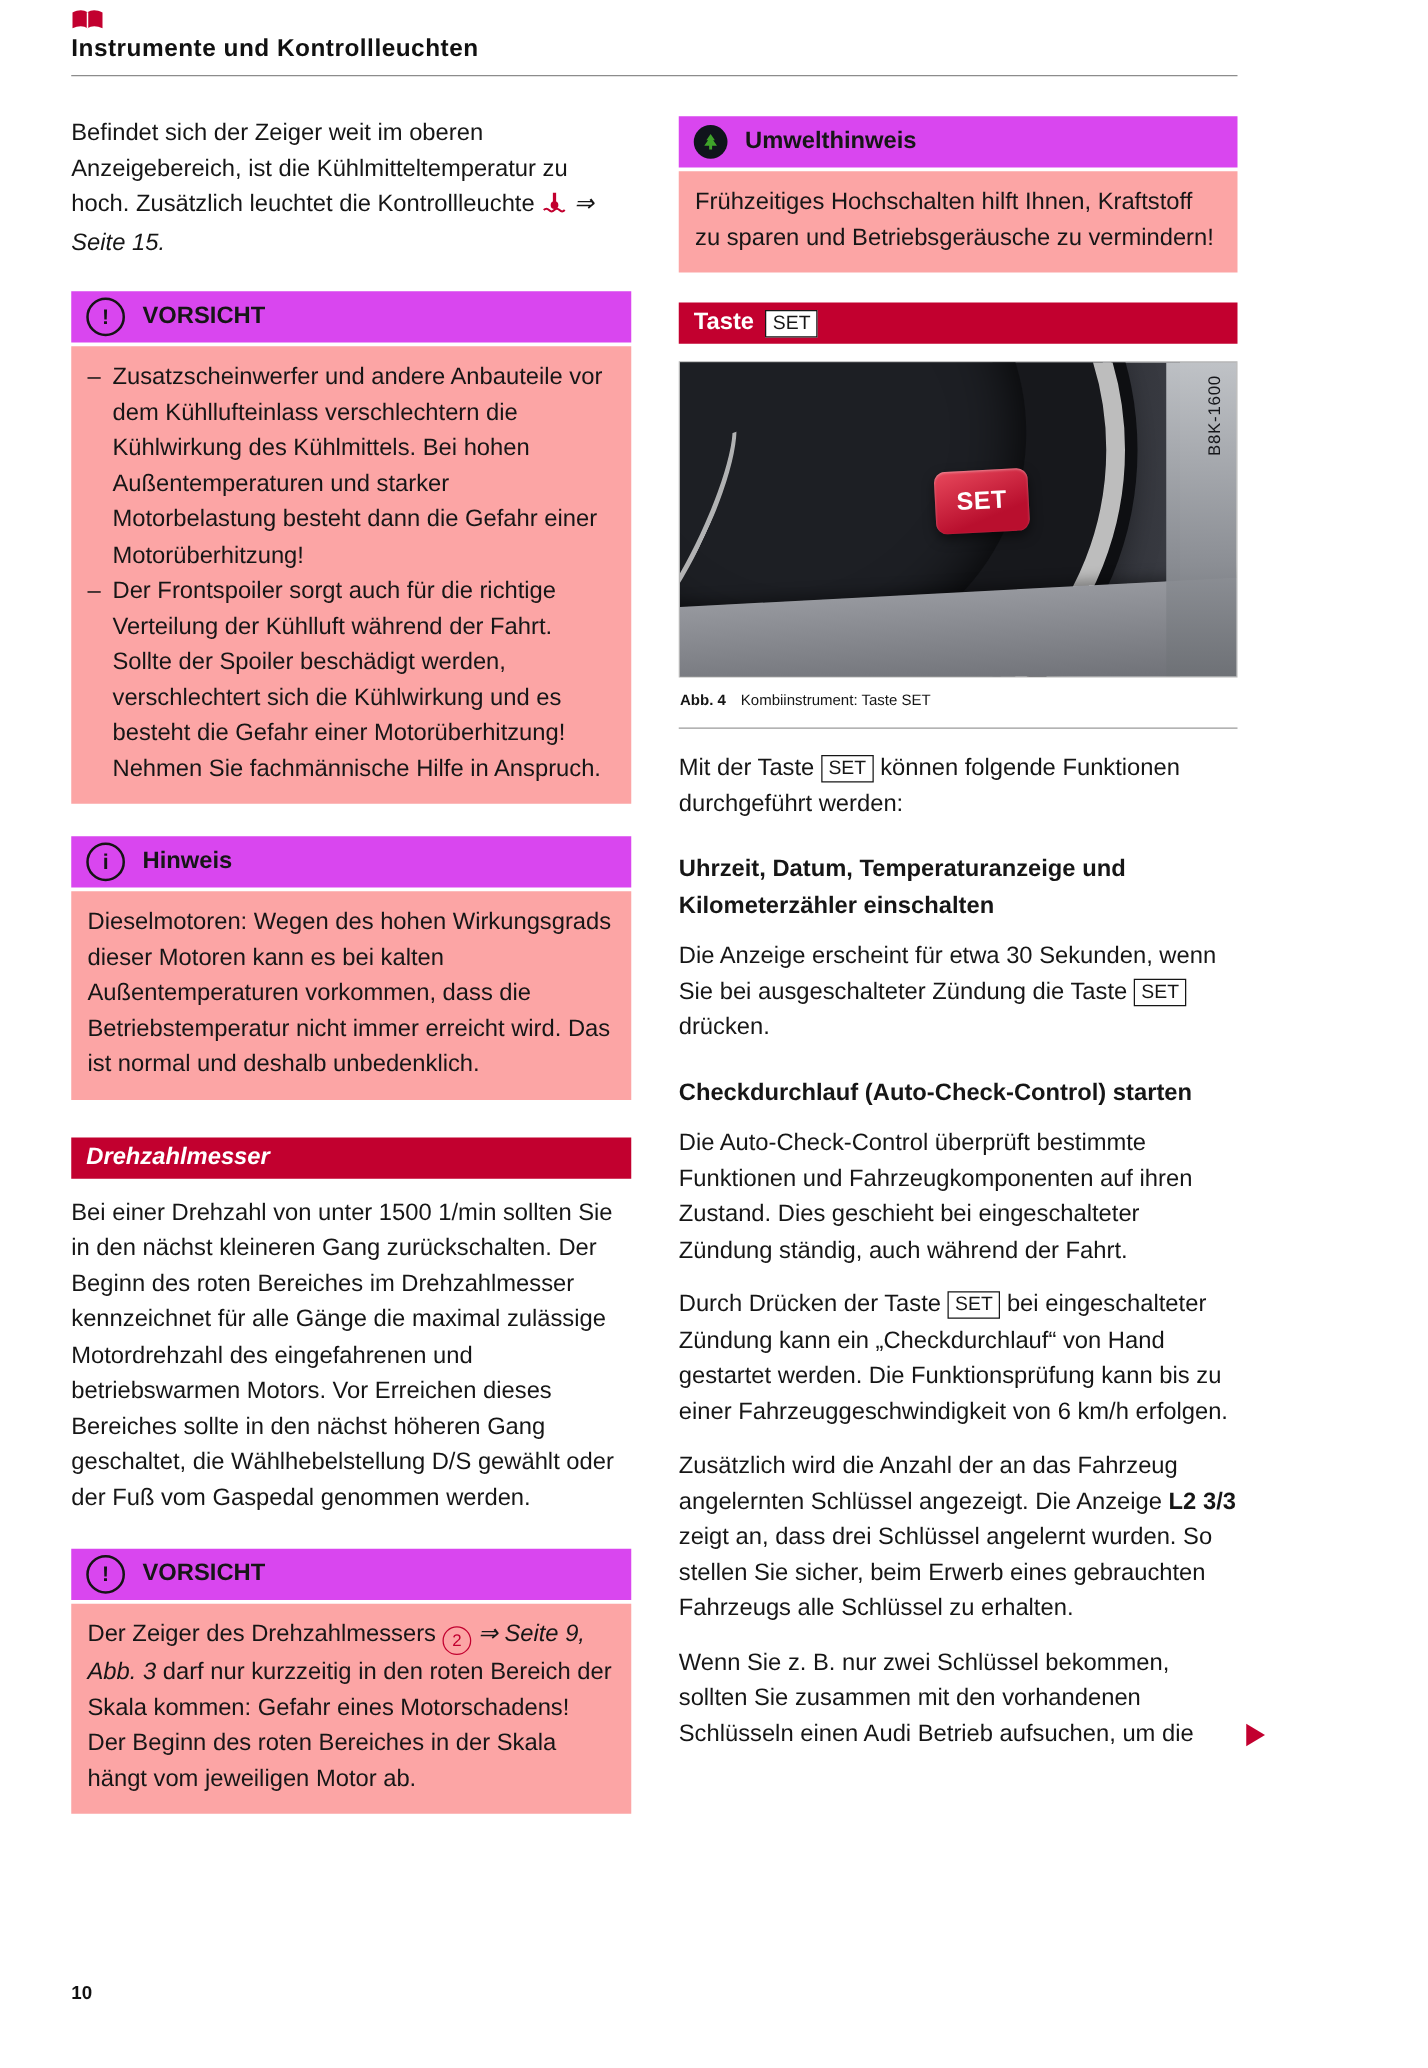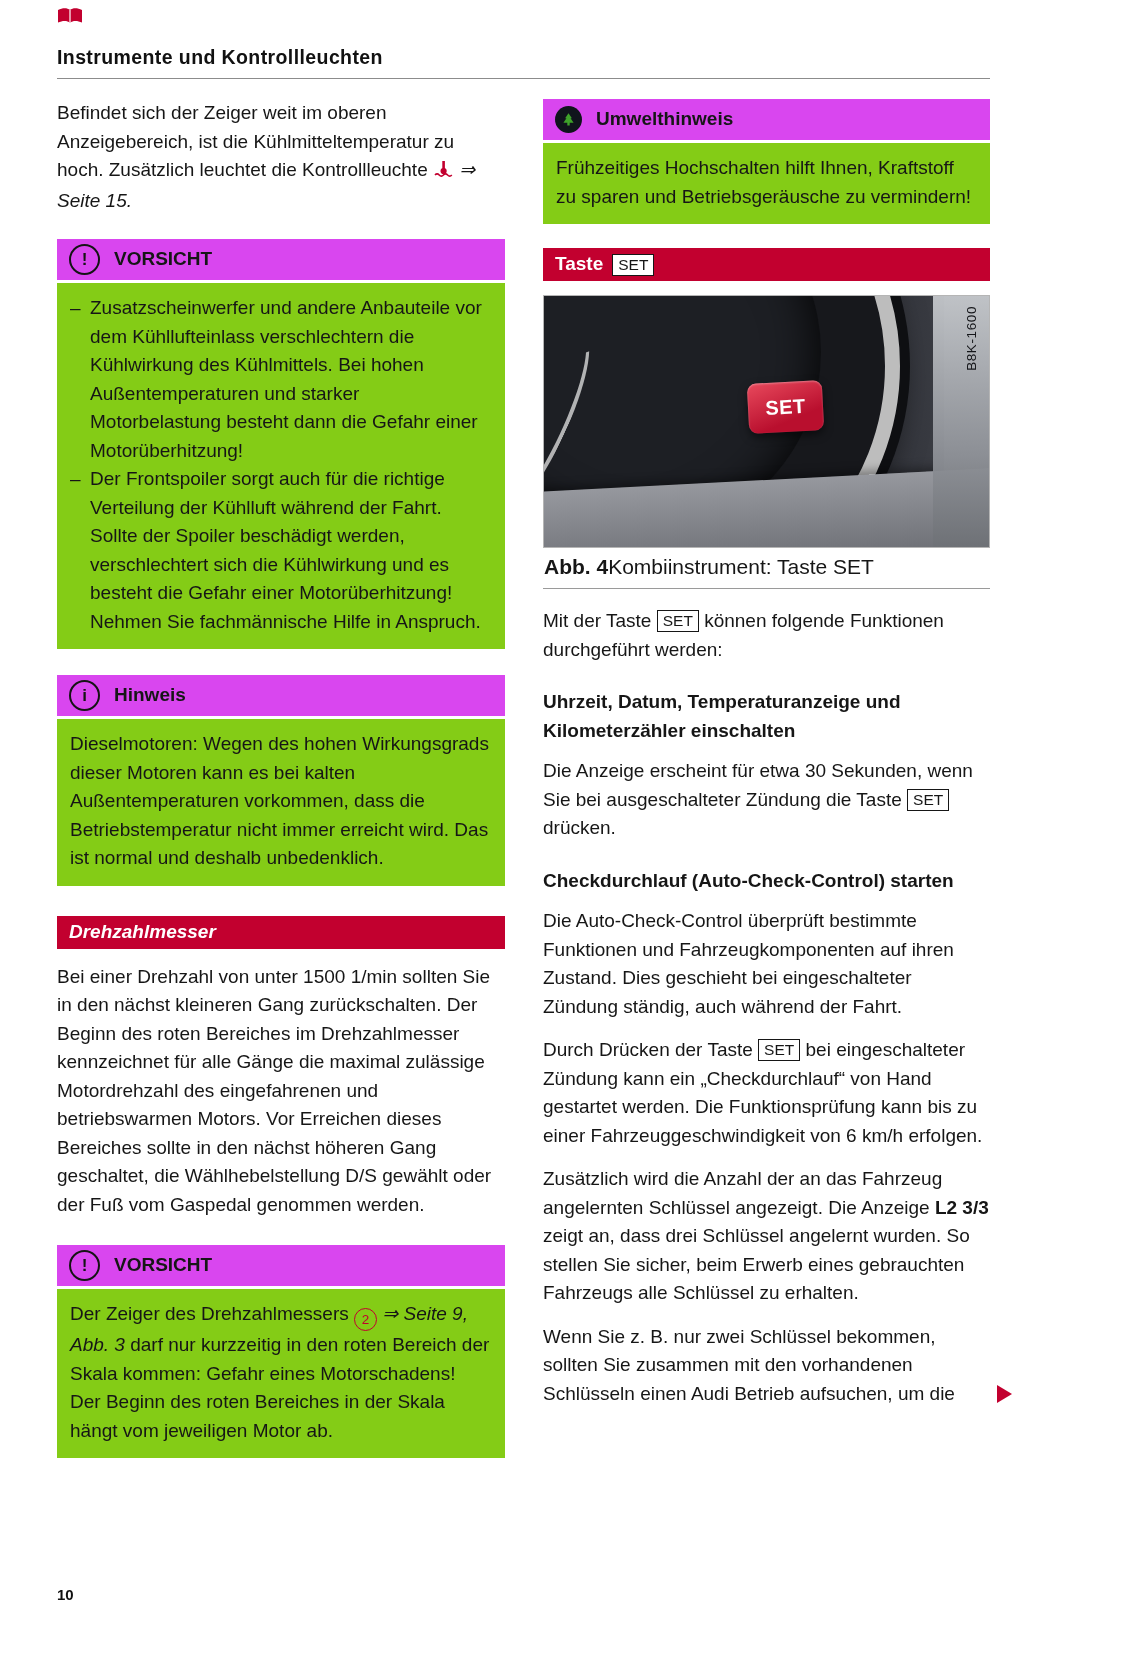--- a/index.html
+++ b/index.html
@@ -3,42 +3,42 @@
 <meta charset="utf-8">
 <style>
   html,body{margin:0;padding:0;}
   body{width:1142px;height:1654px;background:#ffffff;color:#161616;
        font-family:"Liberation Sans",sans-serif;}
   .page{position:relative;width:1142px;height:1654px;overflow:hidden;}
   .content{position:absolute;left:57px;top:0;width:933px;}
 
   .book-icon{position:absolute;left:0;top:7px;width:26px;height:18px;}
 
-  .page-header{padding-top:46px;}
+  .page-header{padding-top:28px;}
   .page-title{font-size:19.5px;font-weight:bold;letter-spacing:.4px;color:#111;}
   .header-rule{margin-top:9px;border-top:1.5px solid #8c8c8c;height:0;}
 
-  .columns{display:flex;gap:38px;margin-top:20px;align-items:flex-start;}
+  .columns{display:flex;gap:38px;margin-top:32px;align-items:flex-start;}
   .col{width:448px;font-size:19px;line-height:28.5px;overflow-wrap:break-word;}
   .col-right{width:447px;}
 
   p.para{margin:0 0 15px 0;}
   .italic{font-style:italic;}
   .pageref{font-style:italic;}
 
   
   .notice{margin:0 0 26px 0;}
   .notice-header{display:flex;align-items:center;gap:14px;height:41px;background:#d946ef;padding:0 12px;}
   .icon-circle{width:27px;height:27px;border-radius:50%;border:2.5px solid #141414;
                display:flex;align-items:center;justify-content:center;
                font-weight:bold;font-size:17px;flex:none;color:#141414;line-height:1;}
   .eco-icon{width:27px;height:27px;border-radius:50%;background:#10141c;
             display:flex;align-items:center;justify-content:center;flex:none;}
   .notice-title{font-weight:bold;font-size:19px;}
-  .notice-body{background:#84cc16;margin-top:3px;padding:11px 14px 13px 13px;}
+  .notice-body{background:#fca5a5;margin-top:3px;padding:11px 14px 13px 13px;}
   .dash-row{display:flex;}
   .dash{flex:none;width:20px;}
   .dash-text{flex:1;}
   .dash-row + .dash-row{margin-top:0px;}
 
   
   .red-bar{display:flex;align-items:center;height:33px;background:#c2002f;color:#fff;
            font-weight:bold;font-size:19px;padding:0 12px;text-align:center;}
   .mb-md{margin-bottom:14px;font-style:italic;}
 
@@ -71,22 +71,22 @@
         box-shadow:0 -4px 10px rgba(0,0,0,.35);}
   .set-btn{position:absolute;left:204px;top:86px;width:75px;height:50px;border-radius:9px;
            background:linear-gradient(160deg,#e8495c,#b90f2e 70%);
            box-shadow:0 4px 9px rgba(0,0,0,.5),inset 0 1px 2px rgba(255,255,255,.35);
            display:flex;align-items:center;justify-content:center;color:#fff;font-weight:bold;
            font-size:20px;transform:rotate(-3deg);letter-spacing:.5px;}
   .light-strip{position:absolute;right:0;top:0;width:56px;height:100%;
                background:linear-gradient(180deg,#c4c7cb,#8f9298 62%,#6e7176);opacity:.95;}
   .photo-code{position:absolute;right:3px;top:10px;writing-mode:vertical-rl;transform:rotate(180deg);
               font-size:13.5px;color:#15161a;letter-spacing:.6px;}
-  .fig-caption{display:flex;align-items:baseline;padding:9px 1px 12px 1px;
-               border-bottom:1px solid #9a9a9a;font-size:21px;line-height:19px;}
+  .fig-caption{display:flex;gap:12px;align-items:baseline;padding:9px 1px 12px 1px;
+               border-bottom:1px solid #9a9a9a;font-size:12px;line-height:19px;}
   .cap-label{font-weight:bold;flex:none;}
 
   .last-para{position:relative;margin-bottom:0;}
   .cont-triangle{position:absolute;right:-22px;bottom:5px;width:0;height:0;
                  border-left:15px solid #c2002f;border-top:9px solid transparent;
                  border-bottom:9px solid transparent;}
 
   .page-number{position:absolute;left:57px;top:1586px;font-size:15px;font-weight:bold;color:#111;}
 </style>
 </head>

